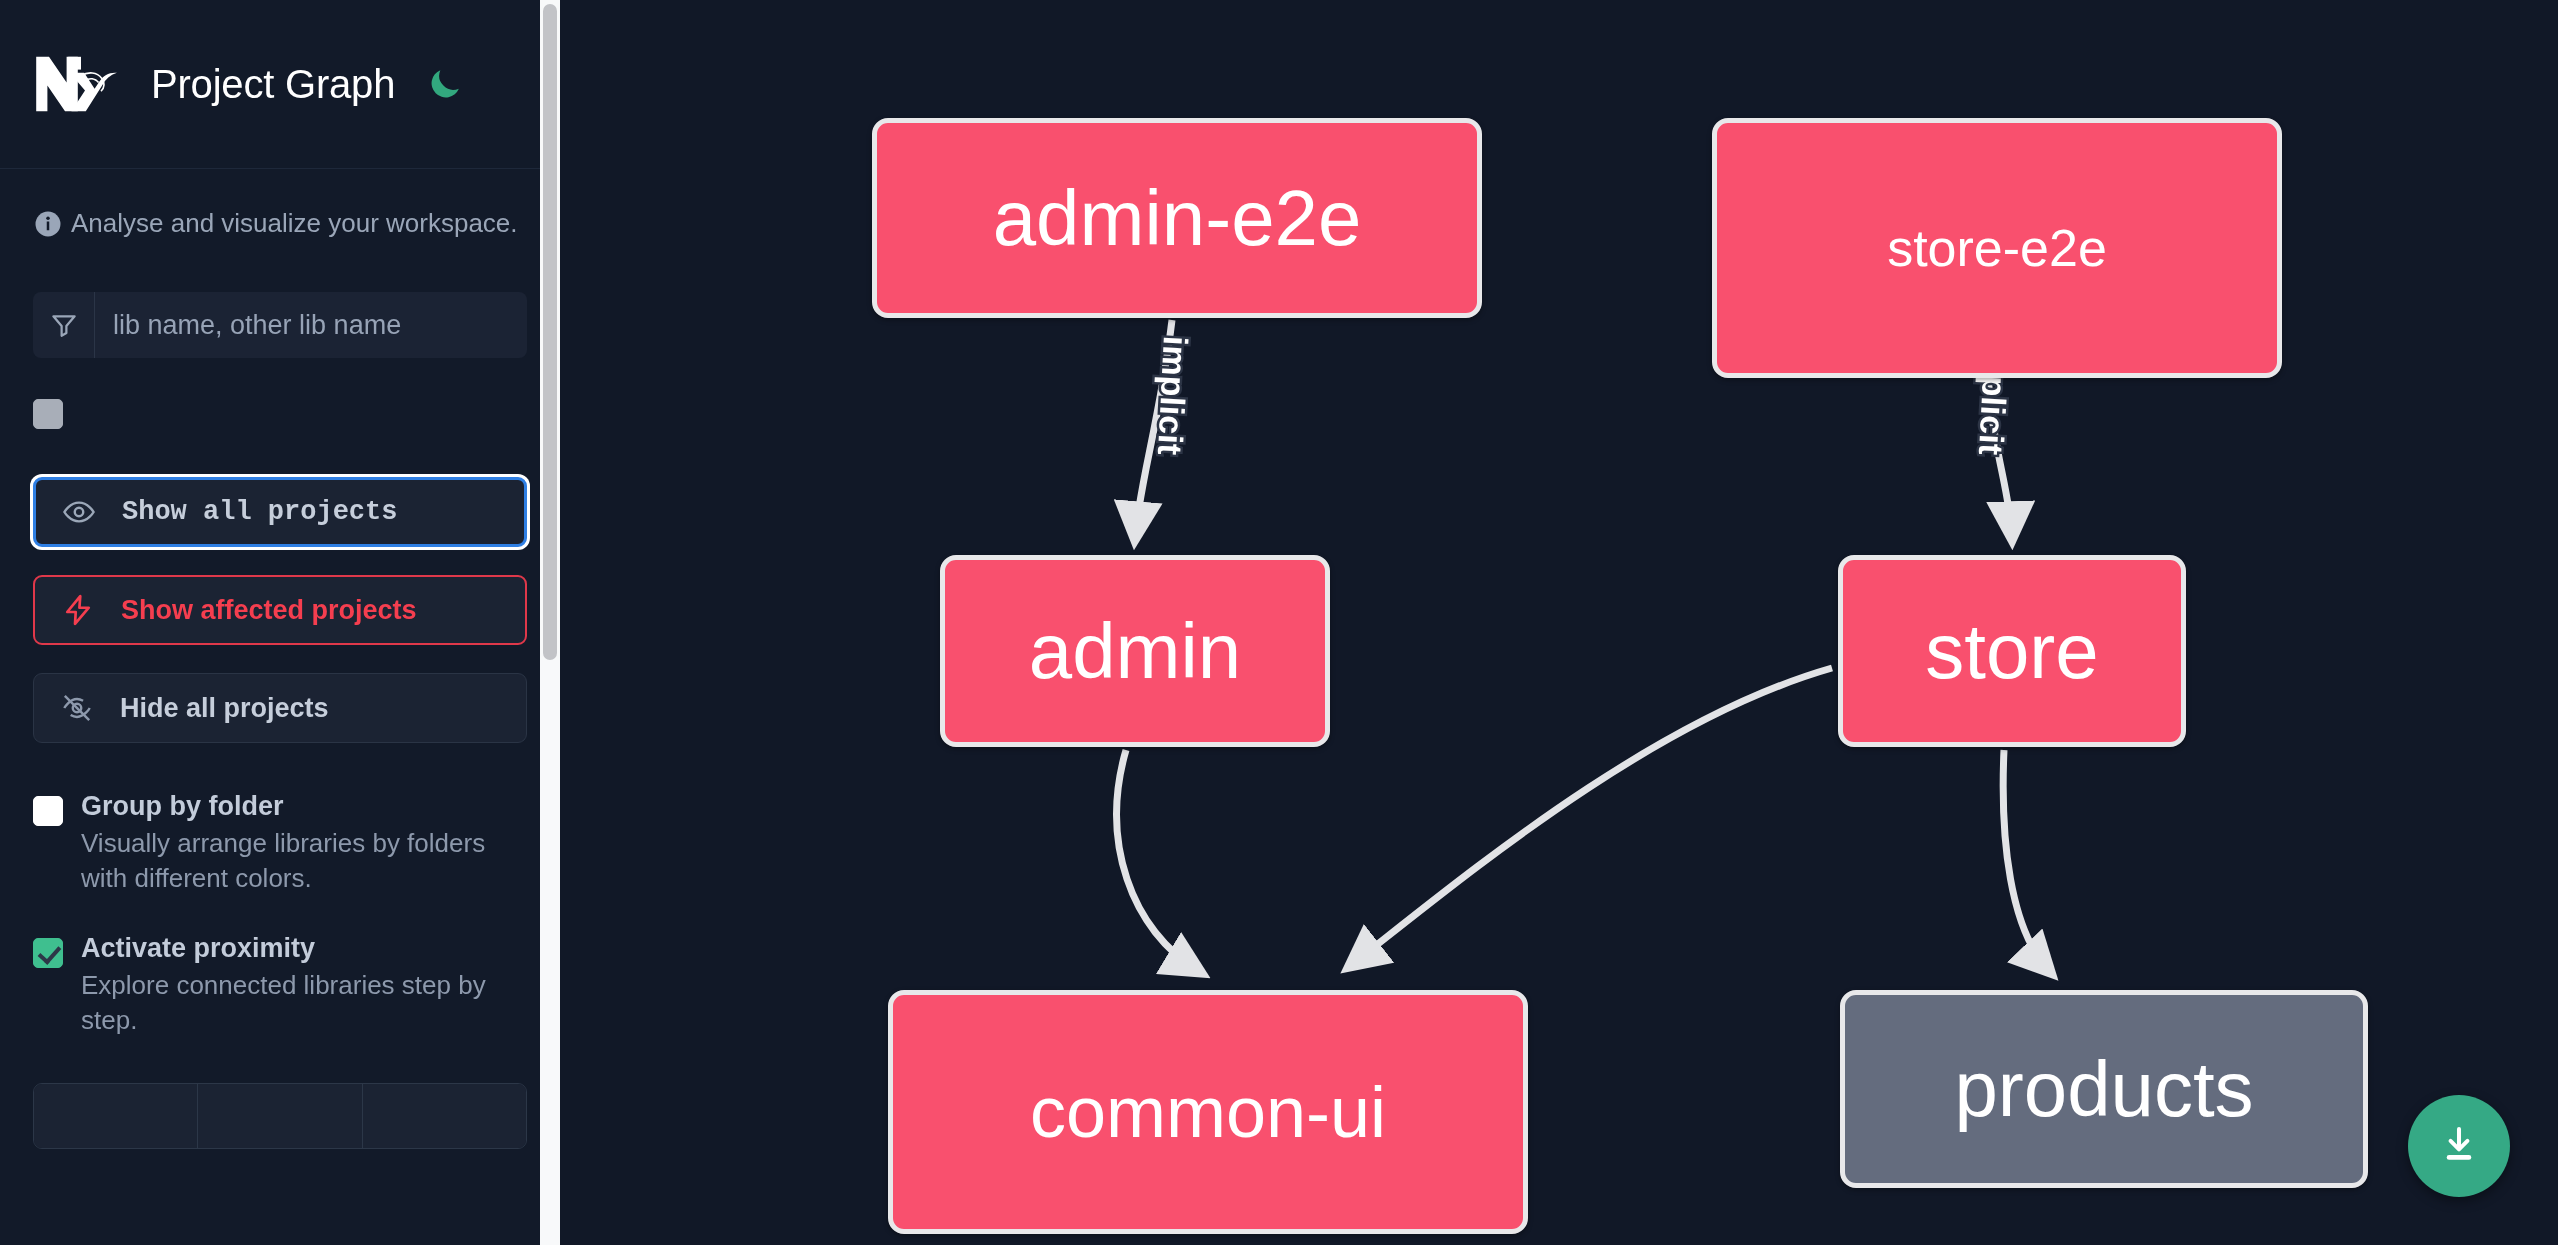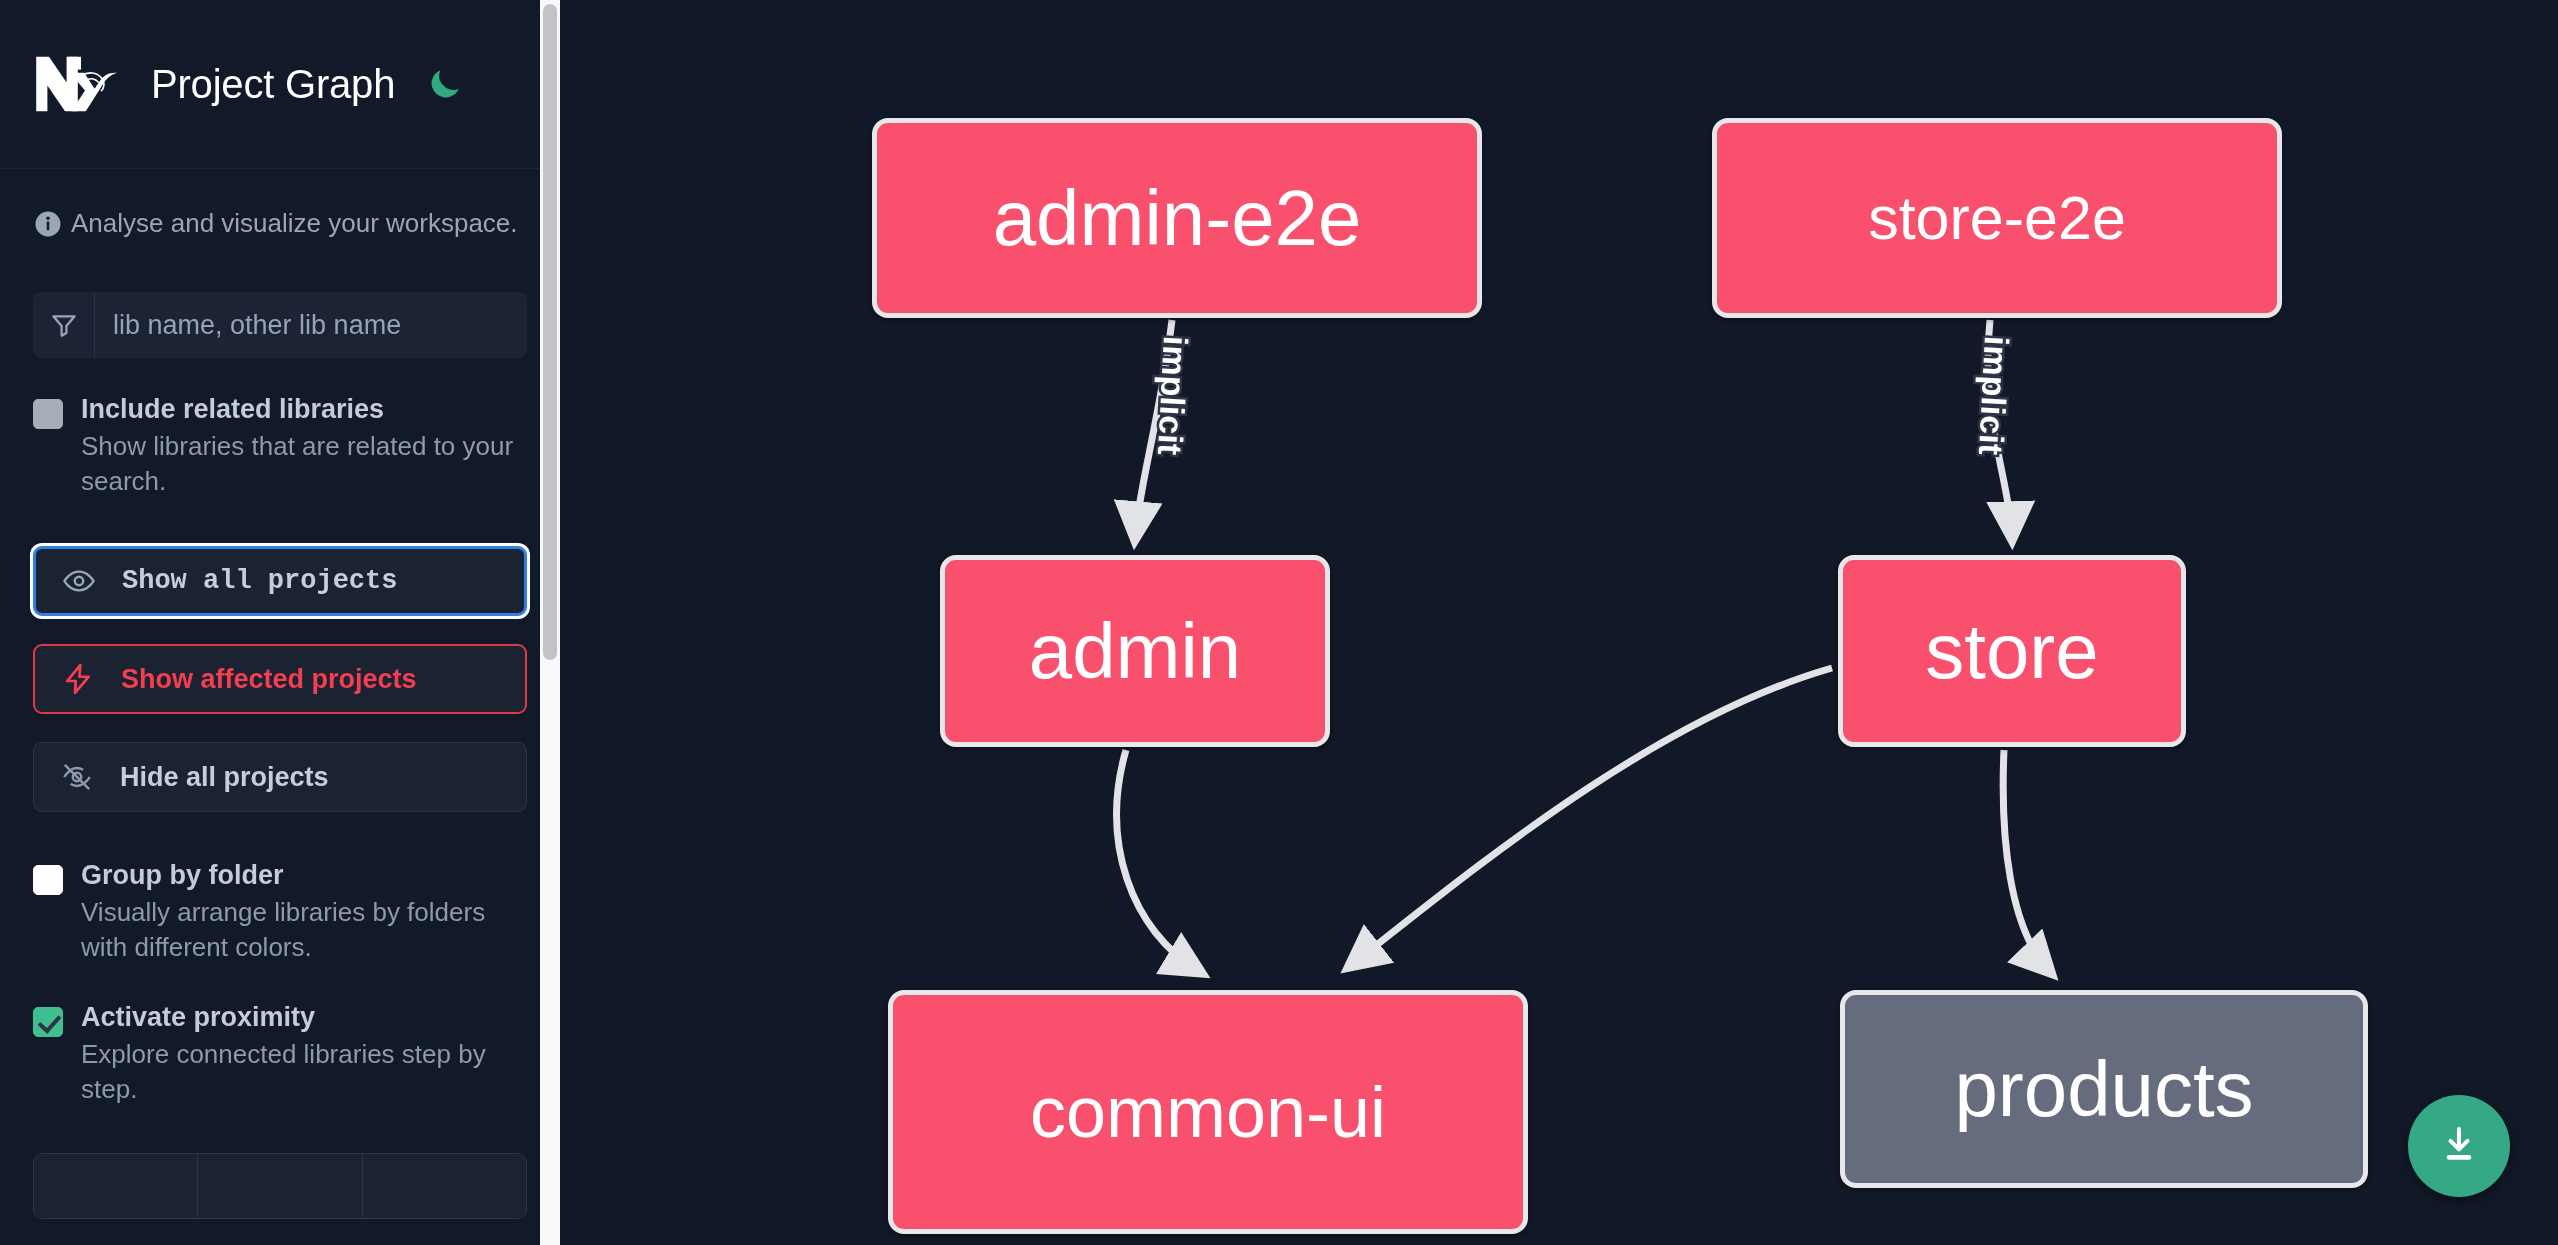--- a/index.html
+++ b/index.html
@@ -254,24 +254,20 @@
         <span class="search-icon-box">
           <svg viewBox="0 0 24 24" width="30" height="30" aria-hidden="true">
             <path fill="none" stroke="#9AA6B8" stroke-width="1.8" stroke-linejoin="round" d="M3.5 5h17l-6.6 7.8v5.6l-3.8 2.2v-7.8z"></path>
           </svg>
         </span>
         <input class="search-input" type="text" placeholder="lib name, other lib name" style="">
       </div>
 
       <div class="opt-row">
         <span class="cb disabled"></span>
-        <span class="opt-text">
-          <span class="opt-label" style="display:block">Include related libraries</span>
-          <span class="opt-desc" style="display:block">Show libraries that are related to your search.</span>
-        </span>
       </div>
 
       <div class="btn focus">
         <span class="bicon">
           <svg viewBox="0 0 24 24" width="34" height="34" aria-hidden="true">
             <path fill="none" stroke="#9BA7B8" stroke-width="1.7" d="M1.7 12S5.4 5.4 12 5.4 22.3 12 22.3 12 18.6 18.6 12 18.6 1.7 12 1.7 12z"></path>
             <circle cx="12" cy="12" r="3" fill="none" stroke="#9BA7B8" stroke-width="1.7"></circle>
           </svg>
         </span>
         <span>Show all projects</span>
@@ -344,21 +340,21 @@
       <g font-family="Liberation Sans, sans-serif" font-size="34" font-weight="700" fill="#FFFFFF" stroke="#2C3445" stroke-width="5" paint-order="stroke">
         <text transform="translate(601,395) rotate(93)" text-anchor="middle">implicit</text>
         <text transform="translate(1422,395) rotate(93)" text-anchor="middle">implicit</text>
       </g>
     </svg>
 
     <div id="nodes-layer">
         <div class="gnode affected" style="left: 312px; top: 118px; width: 610px; height: 200px; font-size: 78px;">
           <span>admin-e2e</span>
         </div>
-        <div class="gnode affected" style="left: 1152px; top: 118px; width: 570px; height: 200px; font-size: 61px;">
+        <div class="gnode affected" style="left: 1152px; top: 118px; width: 570px; height: 260px; font-size: 52px;">
           <span>store-e2e</span>
         </div>
         <div class="gnode affected" style="left: 380px; top: 555px; width: 390px; height: 192px; font-size: 78px;">
           <span>admin</span>
         </div>
         <div class="gnode affected" style="left: 1278px; top: 555px; width: 348px; height: 192px; font-size: 78px;">
           <span>store</span>
         </div>
         <div class="gnode affected" style="left: 328px; top: 990px; width: 640px; height: 244px; font-size: 72px;">
           <span>common-ui</span>

